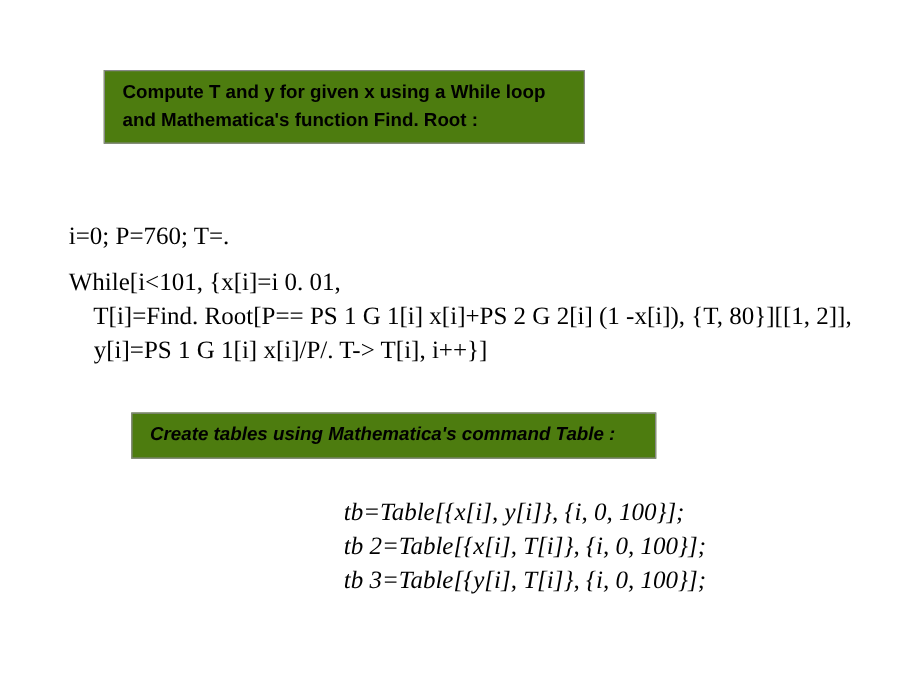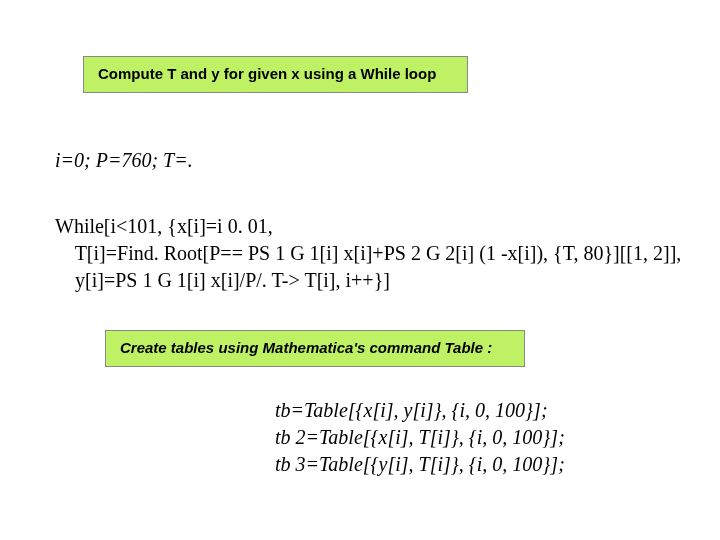--- a/index.html
+++ b/index.html
@@ -8,21 +8,21 @@
     width: 720px;
     height: 540px;
     background: #ffffff;
     font-family: "Times New Roman", Times, serif;
     font-size: 18px;
     color: #000;
     position: relative;
     overflow: hidden;
   }
   .box {
-    background: #bef264;
+    background: #4d7c0f;
     border: 1px solid #888;
     padding: 6px 14px;
     font-family: Arial, Helvetica, sans-serif;
     font-weight: bold;
     font-size: 15px;
     line-height: 1.5;
   }
   .box1 {
     position: absolute;
     left: 83px;
@@ -32,22 +32,21 @@
   .box2 {
     position: absolute;
     left: 105px;
     top: 330px;
     width: 390px;
     font-style: italic;
   }
   .code-init {
     position: absolute;
     left: 55px;
-    top: 149px;
-    font-style: italic;
+    top: 178px;
     font-size: 20px;
   }
   .code-while {
     position: absolute;
     left: 55px;
     top: 213px;
     font-size: 20px;
     line-height: 1.35;
     white-space: pre;
   }
@@ -60,20 +59,21 @@
     line-height: 1.35;
     white-space: pre;
     margin-left: 32px;
   }
 </style>
 </head>
 <body>
 
 <div class="box box1">
   <div>Compute T and y for given x using a While loop</div>
+  <div>and Mathematica's function Find. Root :</div>
 </div>
 
 <div class="code-init">i=0; P=760; T=.</div>
 
 <div class="code-while">While[i&lt;101, {x[i]=i 0. 01,
     T[i]=Find. Root[P== PS 1 G 1[i] x[i]+PS 2 G 2[i] (1 -x[i]), {T, 80}][[1, 2]],
     y[i]=PS 1 G 1[i] x[i]/P/. T-&gt; T[i], i++}]</div>
 
 <div class="box box2">
   <div>Create tables using Mathematica's command Table :</div>

